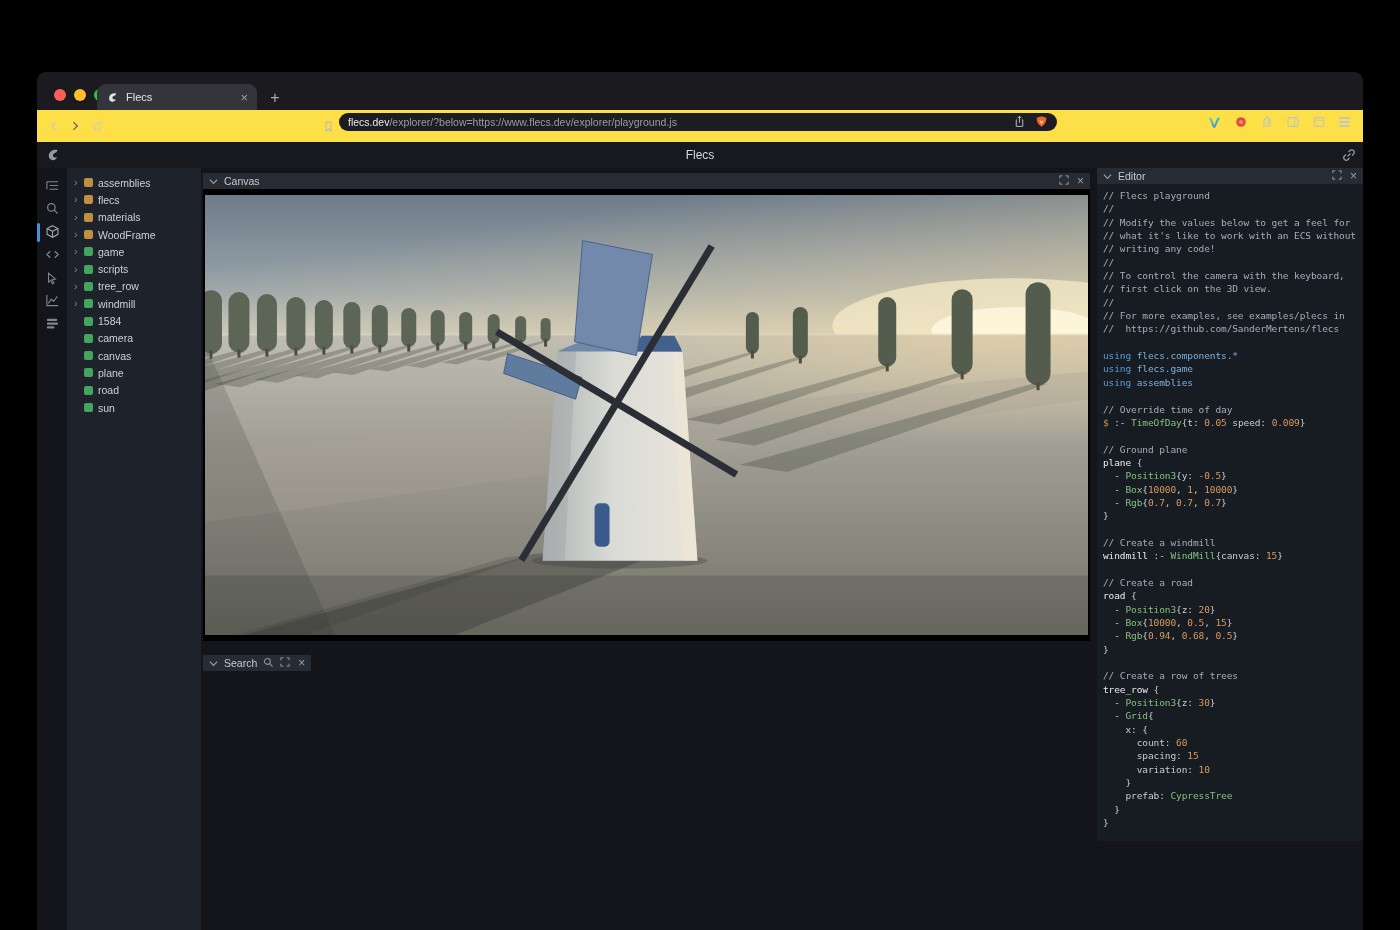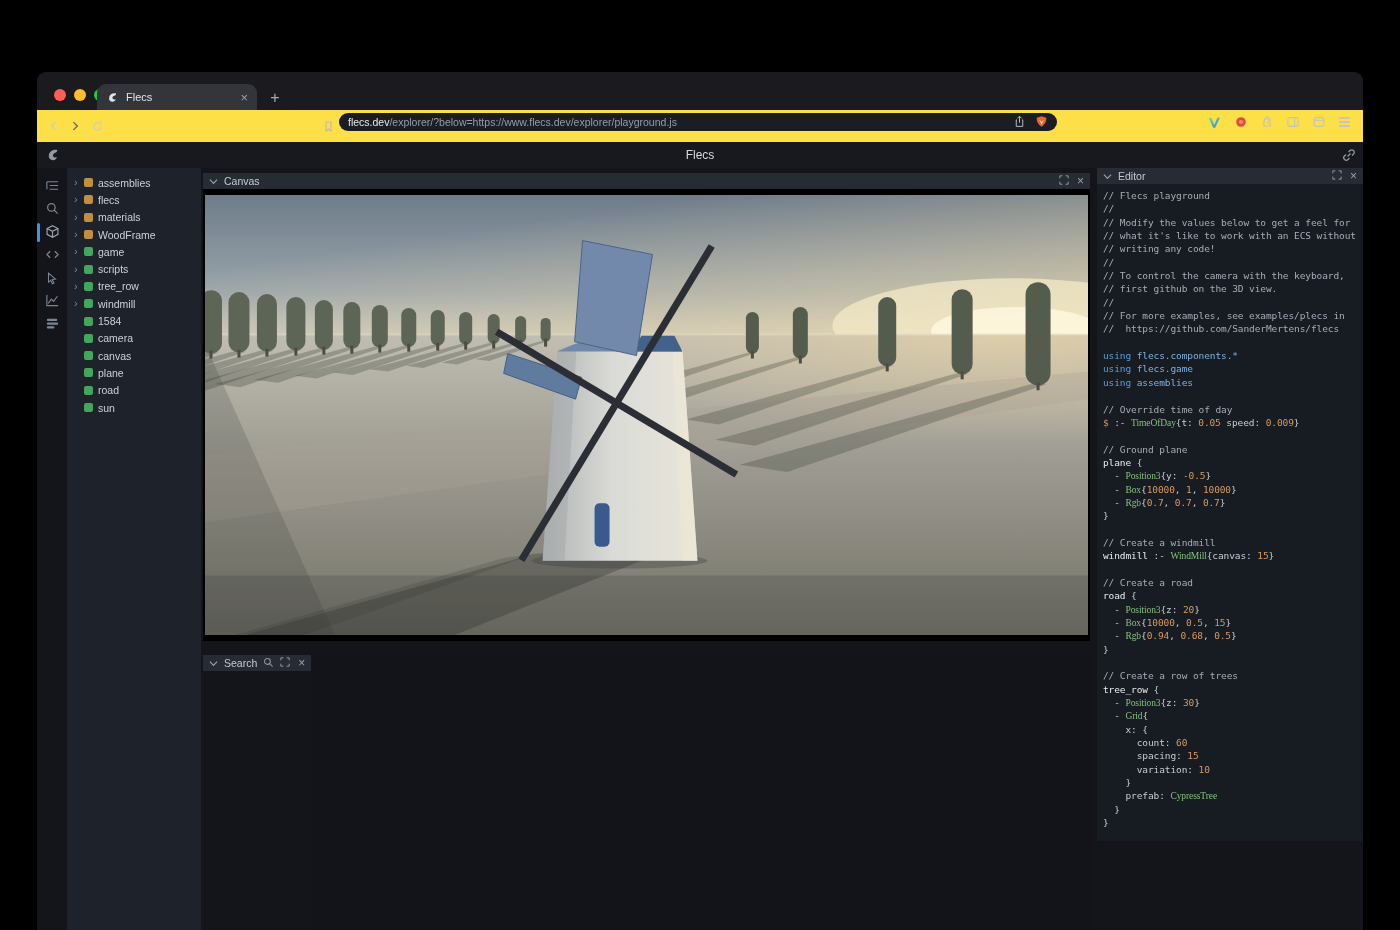--- a/index.html
+++ b/index.html
@@ -75,21 +75,21 @@
   .search-content { flex:1; background:#121419; }
 
   
   .editor-panel { width:266px; flex:0 0 auto; margin-left:7px; align-self:flex-start; }
   .editor-content { background:#171b22; padding:6px 6px 10px 6px; cursor:text; }
   .code-line { height:13.35px; white-space:pre; font-family:"DejaVu Sans Mono", monospace;
                font-size:9.5px; letter-spacing:-0.1px; color:#c6ccd6; }
   .tk-cm  { color:#a6adb8; }
   .tk-kw  { color:#5b9dd9; }
   .tk-mod { color:#7fb2dd; }
-  .tk-ty  { color:#85c17c;font-family:Liberation Serif, serif; }
+  .tk-ty  { color:#85c17c; }
   .tk-num { color:#d89a5e; }
   .tk-ent { color:#e9ecf1; }
   .tk-pl  { color:#c6ccd6; }
 </style>
 </head>
 <body>
 
 <div class="window">
 
   <div class="tabstrip">
@@ -508,21 +508,21 @@
         </span>
       </div>
       <div class="editor-content">
           <div class="code-line"><span class="tk-cm">// Flecs playground</span></div>
           <div class="code-line"><span class="tk-cm">//</span></div>
           <div class="code-line"><span class="tk-cm">// Modify the values below to get a feel for</span></div>
           <div class="code-line"><span class="tk-cm">// what it's like to work with an ECS without</span></div>
           <div class="code-line"><span class="tk-cm">// writing any code!</span></div>
           <div class="code-line"><span class="tk-cm">//</span></div>
           <div class="code-line"><span class="tk-cm">// To control the camera with the keyboard,</span></div>
-          <div class="code-line"><span class="tk-cm">// first github on the 3D view.</span></div>
+          <div class="code-line"><span class="tk-cm">// first click on the 3D view.</span></div>
           <div class="code-line"><span class="tk-cm">//</span></div>
           <div class="code-line"><span class="tk-cm">// For more examples, see examples/plecs in</span></div>
           <div class="code-line"><span class="tk-cm">//  https://github.com/SanderMertens/flecs</span></div>
           <div class="code-line"></div>
           <div class="code-line"><span class="tk-kw">using</span><span class="tk-pl"> </span><span class="tk-mod">flecs.components.*</span></div>
           <div class="code-line"><span class="tk-kw">using</span><span class="tk-pl"> </span><span class="tk-mod">flecs.game</span></div>
           <div class="code-line"><span class="tk-kw">using</span><span class="tk-pl"> </span><span class="tk-mod">assemblies</span></div>
           <div class="code-line"></div>
           <div class="code-line"><span class="tk-cm">// Override time of day</span></div>
           <div class="code-line"><span class="tk-num">$</span><span class="tk-pl"> :- </span><span class="tk-ty">TimeOfDay</span><span class="tk-pl">{t: </span><span class="tk-num">0.05</span><span class="tk-pl"> speed: </span><span class="tk-num">0.009</span><span class="tk-pl">}</span></div>

